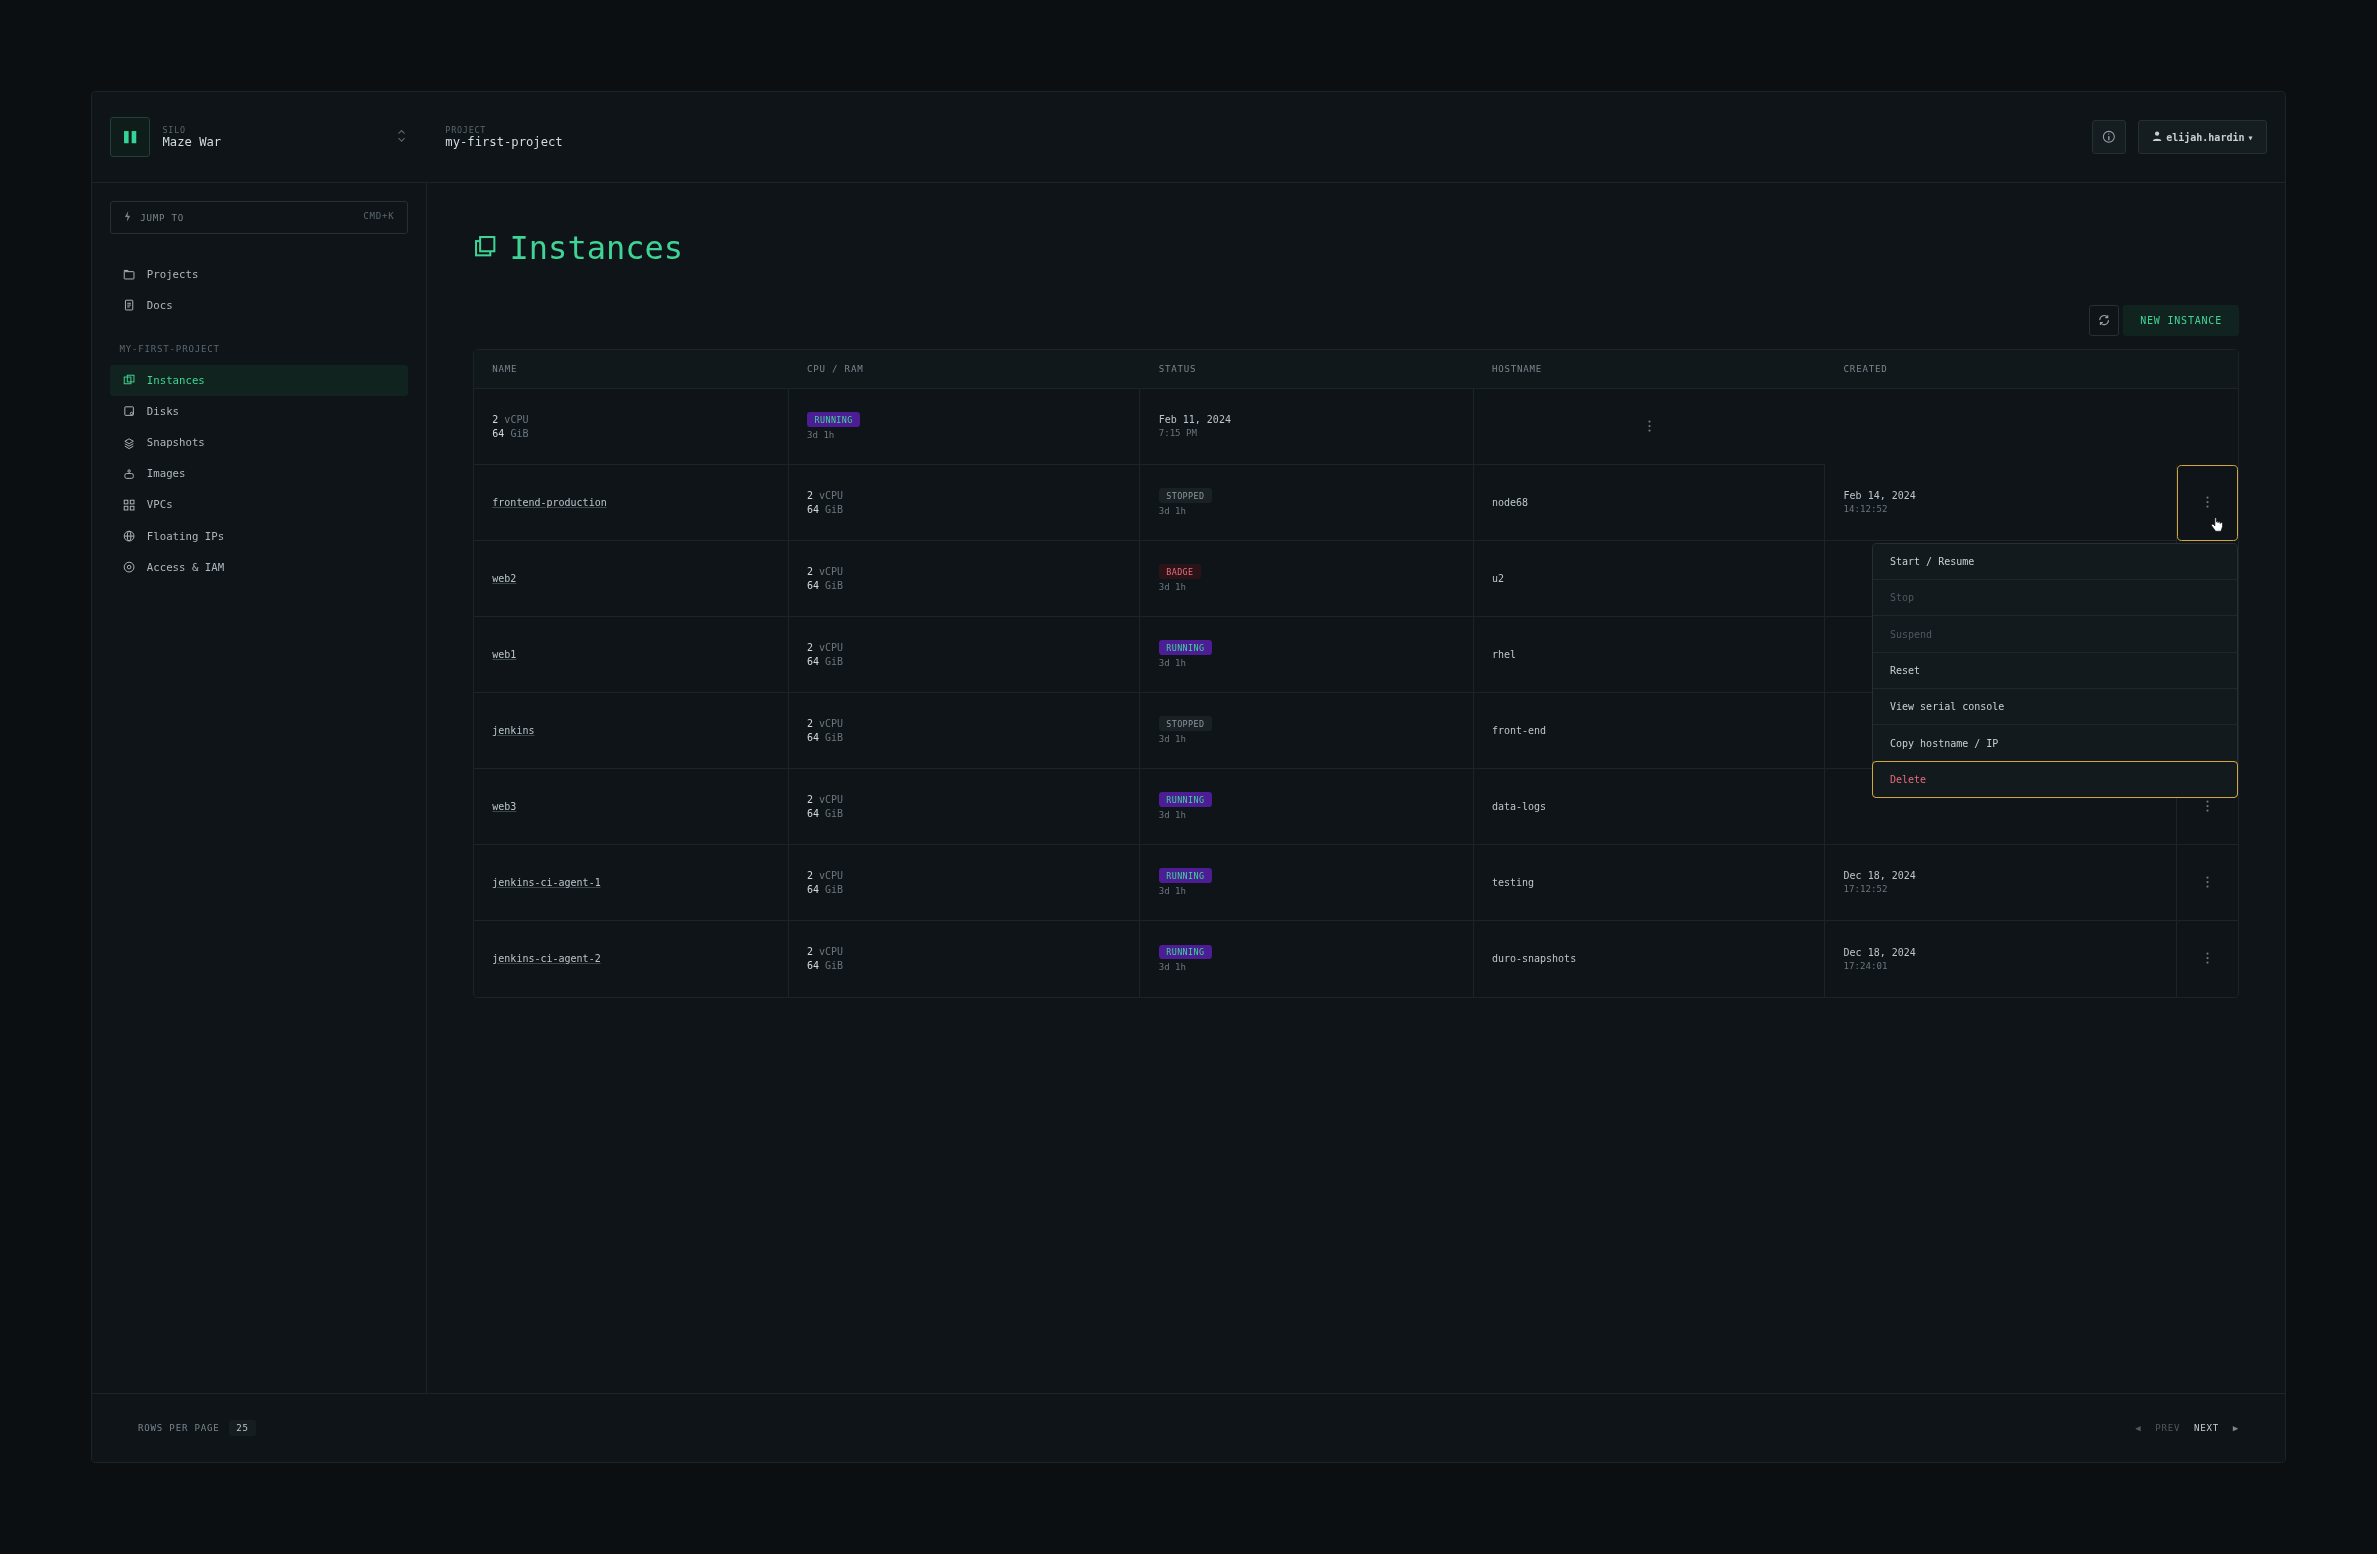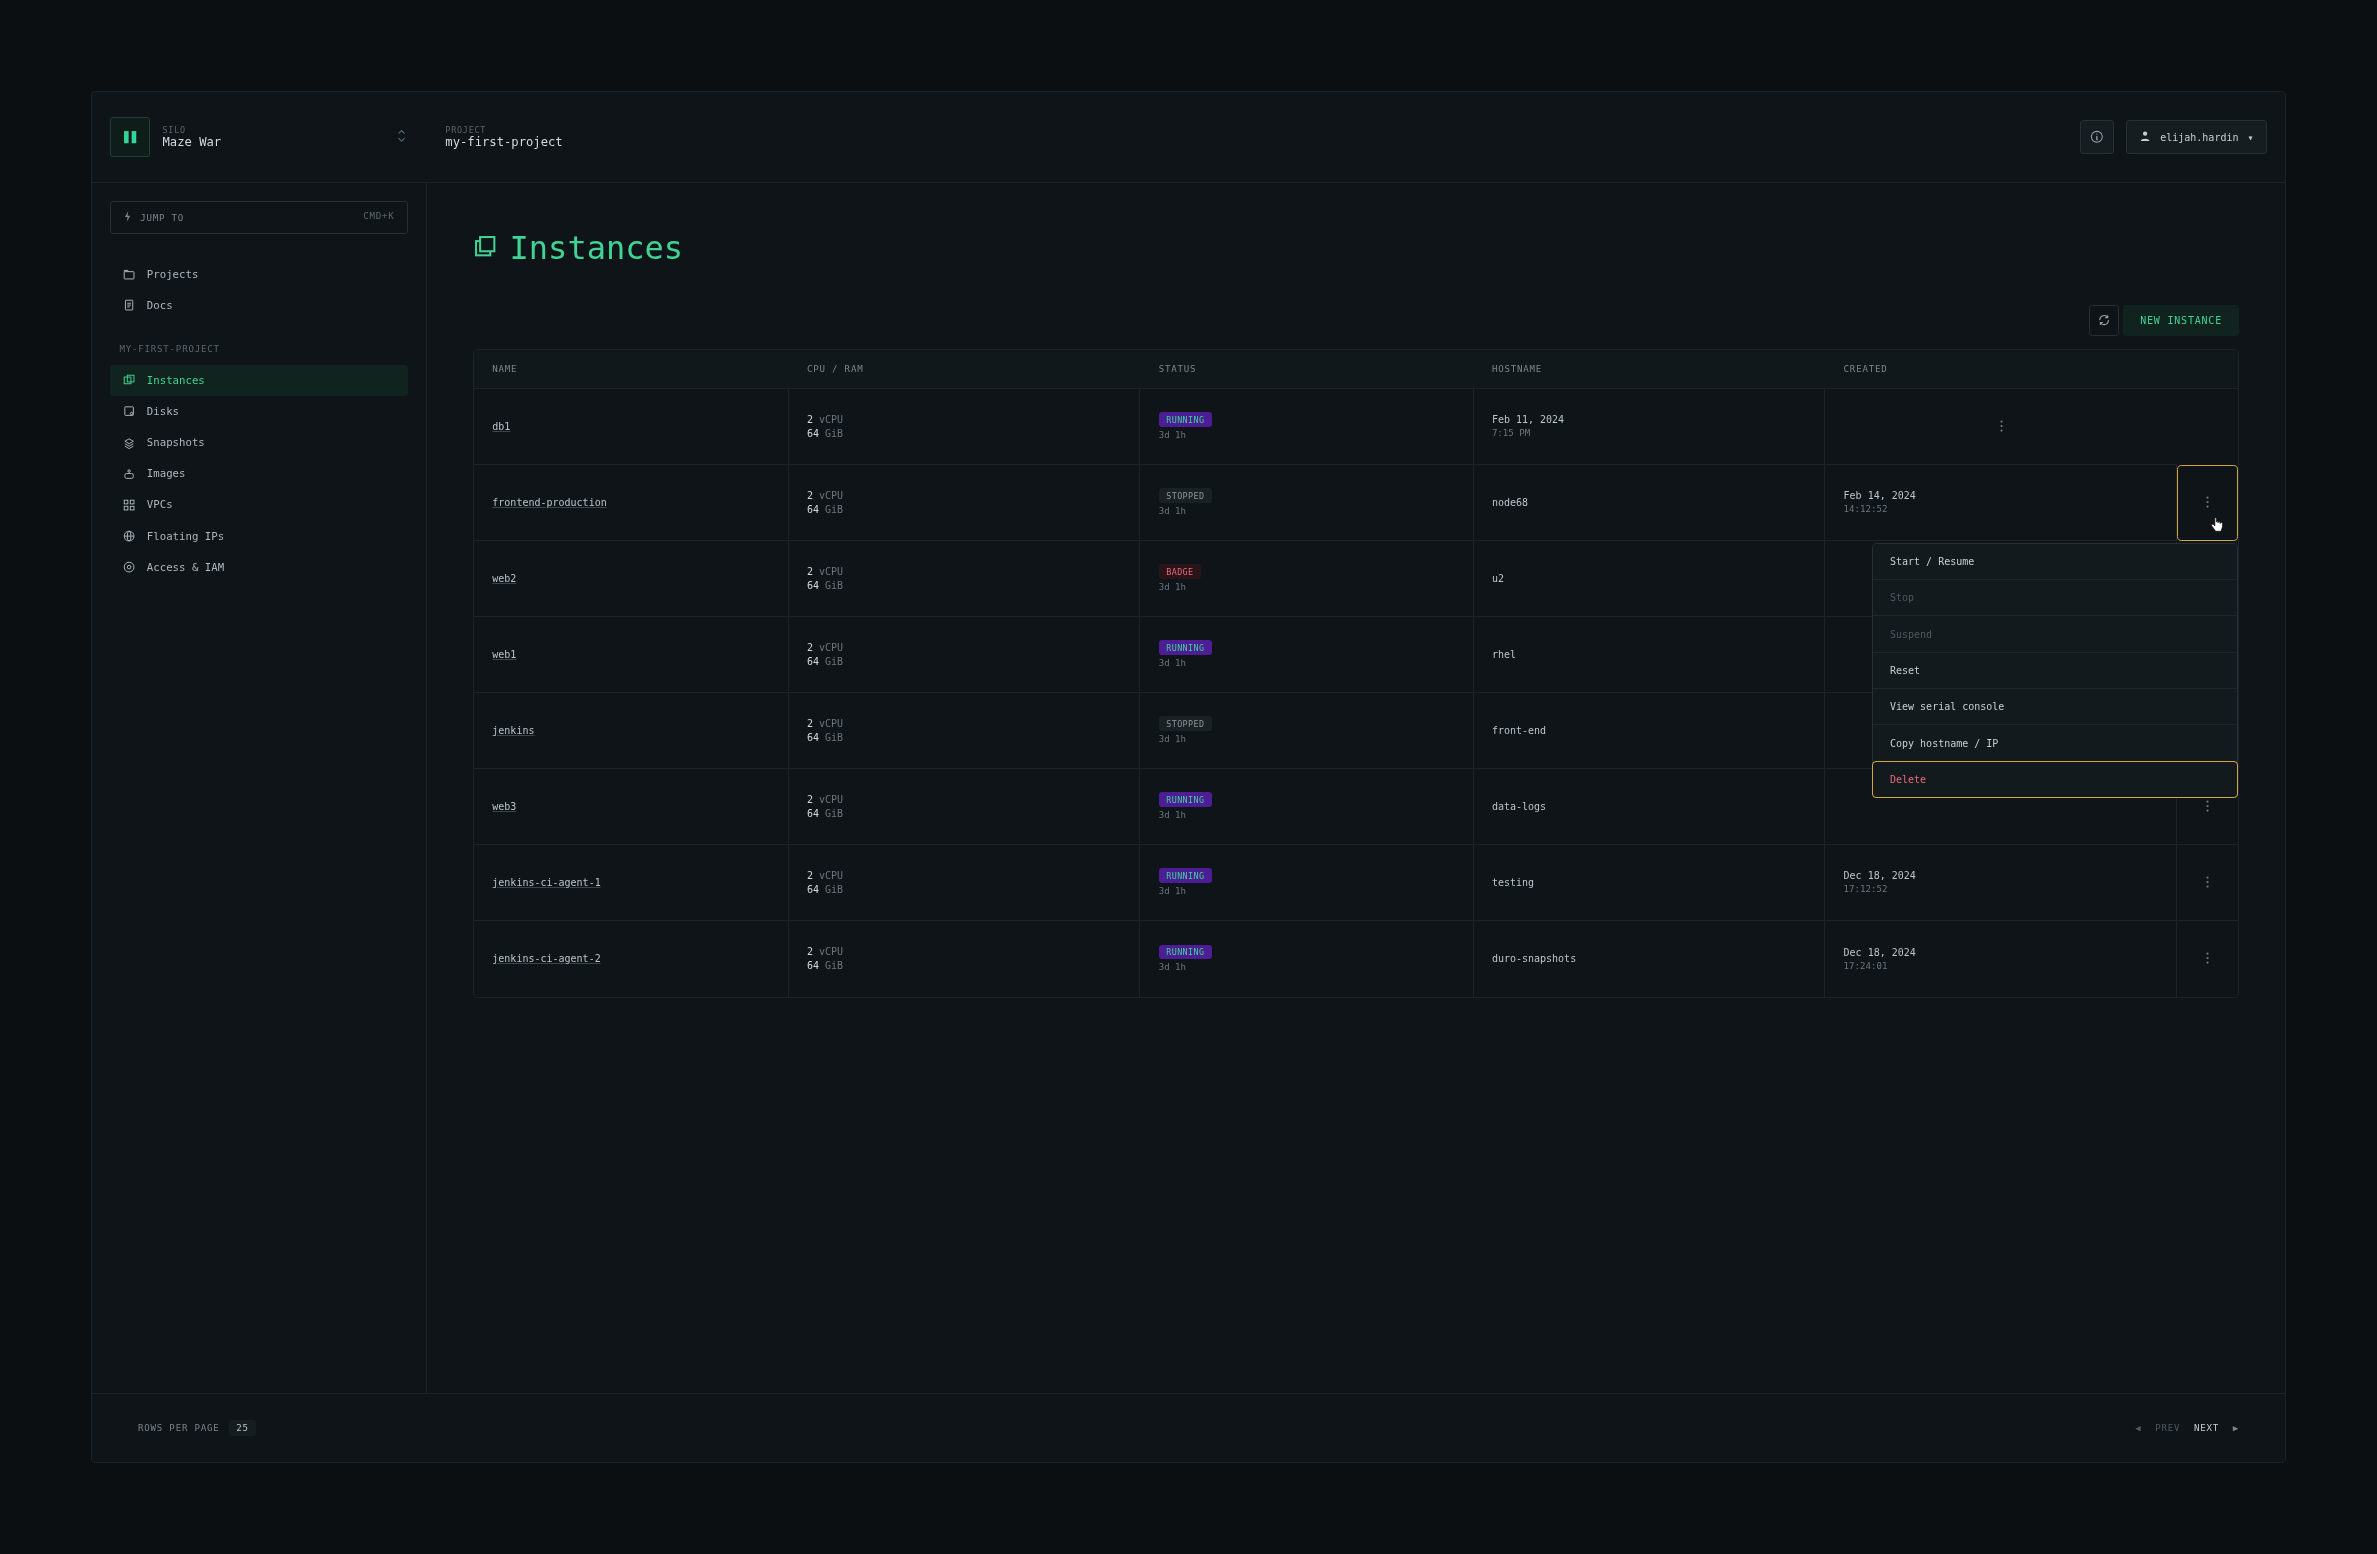--- a/index.html
+++ b/index.html
@@ -69,24 +69,25 @@
   border-radius: 3px;
   display: flex; align-items: center; justify-content: center;
   color: #97a2aa;
   cursor: pointer;
 }
 .user-btn {
   height: 34px;
   background: #161d21;
   border: 0.8px solid #252f35;
   border-radius: 3px;
-  display: flex; align-items: center; gap: 9px;
+  display: flex; align-items: center; gap: 3px;
   padding: 0 12.2px;
   color: #c8cfd3;
   cursor: pointer;
+  font-weight: bold;
 }
 .sidebar {
   padding: 18.3px;
   border-right: 0.8px solid #1c2429;
 }
 .jump-to {
   display: flex;
   align-items: flex-start;
   justify-content: space-between;
   border: 0.8px solid #252f35;
@@ -432,23 +433,20 @@
       <div class="tr" id="thead">
           <div class="th">NAME</div>
           <div class="th">CPU / RAM</div>
           <div class="th">STATUS</div>
           <div class="th">HOSTNAME</div>
           <div class="th">CREATED</div>
           <div class="th"></div>
         </div>
       <div id="tbody">
           <div class="tr">
-            <div class="td name-cell">
-              <a>db1</a>
-            </div>
             <div class="td">
               <div class="cpu-line"><span>2</span> <span class="unit">vCPU</span></div>
               <div class="cpu-line"><span>64</span> <span class="unit">GiB</span></div>
             </div>
             <div class="td">
               <span class="badge running">RUNNING</span>
               <span class="subtext">3d 1h</span>
             </div>
             <div class="td">
               <span>Feb 11, 2024</span>

